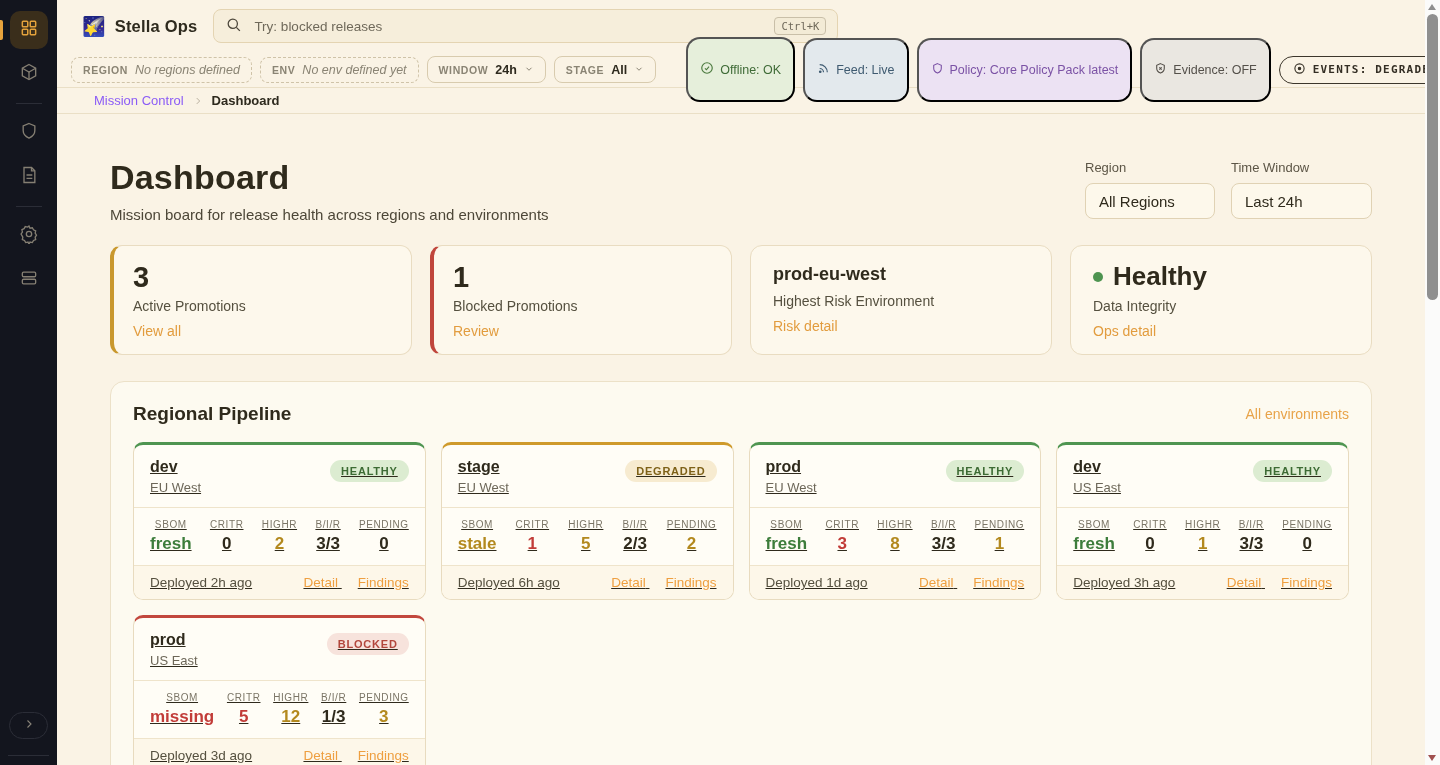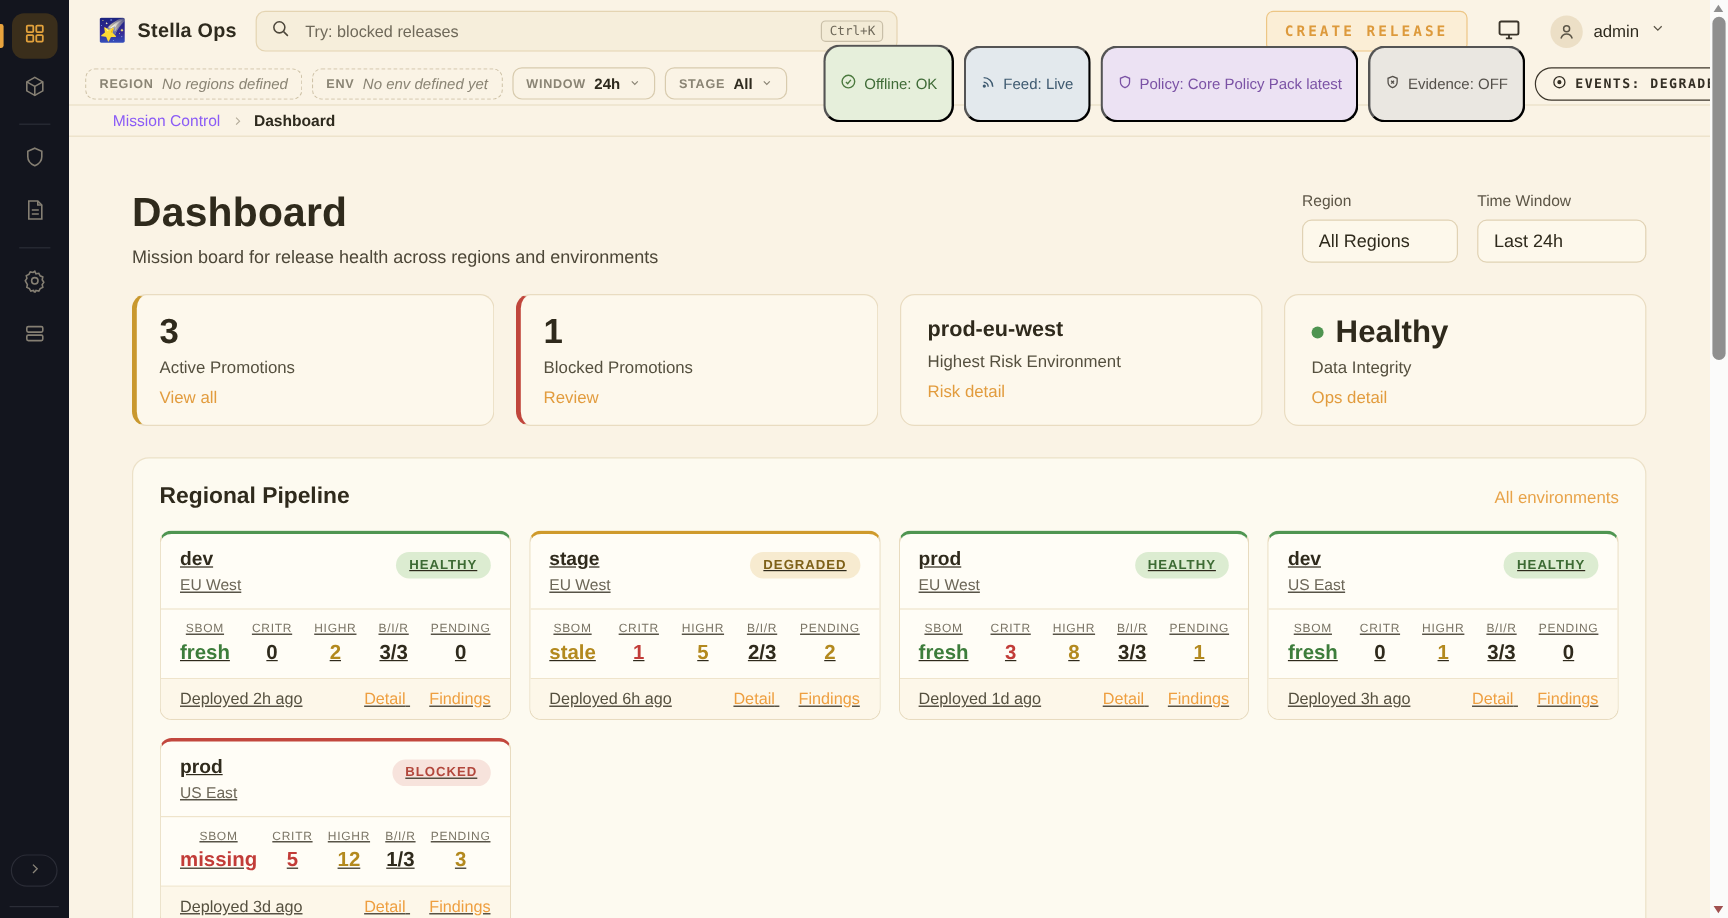--- a/index.html
+++ b/index.html
@@ -28,21 +28,21 @@
   .varrow.up { top:4px; border-bottom:6px solid #8f8f8f; }
   .varrow.down { bottom:4px; border-top:6px solid #a05050; }
 
   
   .main { margin-left:57px; margin-right:15px; }
 
   .topbar { height:52px; display:flex; align-items:center; padding:0 37px 0 25px; }
   .brand { display:flex; align-items:center; gap:9px; }
   .brand .logo { font-size:19px; line-height:1; }
   .brand .name { font-size:16.5px; font-weight:bold; color:#2e2a1e; letter-spacing:0.2px; }
-  .search { width:535px; height:34px; margin-left:16px; border:1px solid #e4d4b2; background:#f6eedb;
+  .search { width:625px; height:34px; margin-left:16px; border:1px solid #e4d4b2; background:#f6eedb;
     border-radius:8px; display:flex; align-items:center; padding:14px 11px; gap:10px;justify-content:flex-end; }
   .search svg { flex:none; }
   .search input { flex:1; border:none; outline:none; background:transparent;
     font-family:"Liberation Sans",sans-serif; font-size:13.5px; color:#5f594b; }
   .search input::placeholder { color:#6f695a; opacity:1; }
   .kbd { font-family:"DejaVu Sans Mono",monospace; font-size:10.5px; color:#6f695a;
     border:1px solid #c9bfa8; border-radius:4px; padding:2px 6px; background:#f3ebd6; }
   .top-right { margin-left:auto; display:flex; align-items:center; gap:24px; }
   .create-btn { font-family:"DejaVu Sans Mono",monospace; font-size:12px; font-weight:bold;
     letter-spacing:2.5px; color:#dd9a3c; background:#fbeed6; border:1px solid #edc685;
@@ -217,45 +217,20 @@
     <div class="search">
       <span>
         <svg width="17" height="17" viewBox="0 0 24 24" fill="none" stroke="#4c463a" stroke-width="1.8">
             <circle cx="11" cy="11" r="6.5"></circle>
             <path d="M16 16l5 5"></path>
           </svg>
       </span>
       <input type="text" placeholder="Try: blocked releases" style="">
       <span class="kbd">Ctrl+K</span>
     </div>
-    <div class="top-right">
-      <button class="create-btn">CREATE RELEASE</button>
-      <button class="icon-btn">
-        <span>
-          <svg width="21" height="21" viewBox="0 0 24 24" fill="none" stroke="currentColor" stroke-width="1.8">
-              <rect x="3" y="4.5" width="18" height="12.5" rx="1.5"></rect>
-              <path d="M9 20.5h6M12 17v3.5"></path>
-            </svg>
-        </span>
-      </button>
-      <div class="user">
-        <span class="avatar">
-          <svg width="15" height="15" viewBox="0 0 24 24" fill="none" stroke="currentColor" stroke-width="2">
-              <circle cx="12" cy="8" r="4"></circle>
-              <path d="M4.5 21c1.2-4 4-6 7.5-6s6.3 2 7.5 6"></path>
-            </svg>
-        </span>
-        <span class="uname">admin</span>
-        <span>
-          <svg width="13" height="13" viewBox="0 0 24 24" fill="none" stroke="currentColor" stroke-width="2">
-              <path d="M6 9l6 6 6-6"></path>
-            </svg>
-        </span>
-      </div>
-    </div>
   </header>
 
   <div class="contextbar">
     <button class="ctx-pill">
       <span class="ctx-lbl">REGION</span>
       <span class="ctx-val-muted">No regions defined</span>
     </button>
     <button class="ctx-pill">
       <span class="ctx-lbl">ENV</span>
       <span class="ctx-val-muted">No env defined yet</span>

